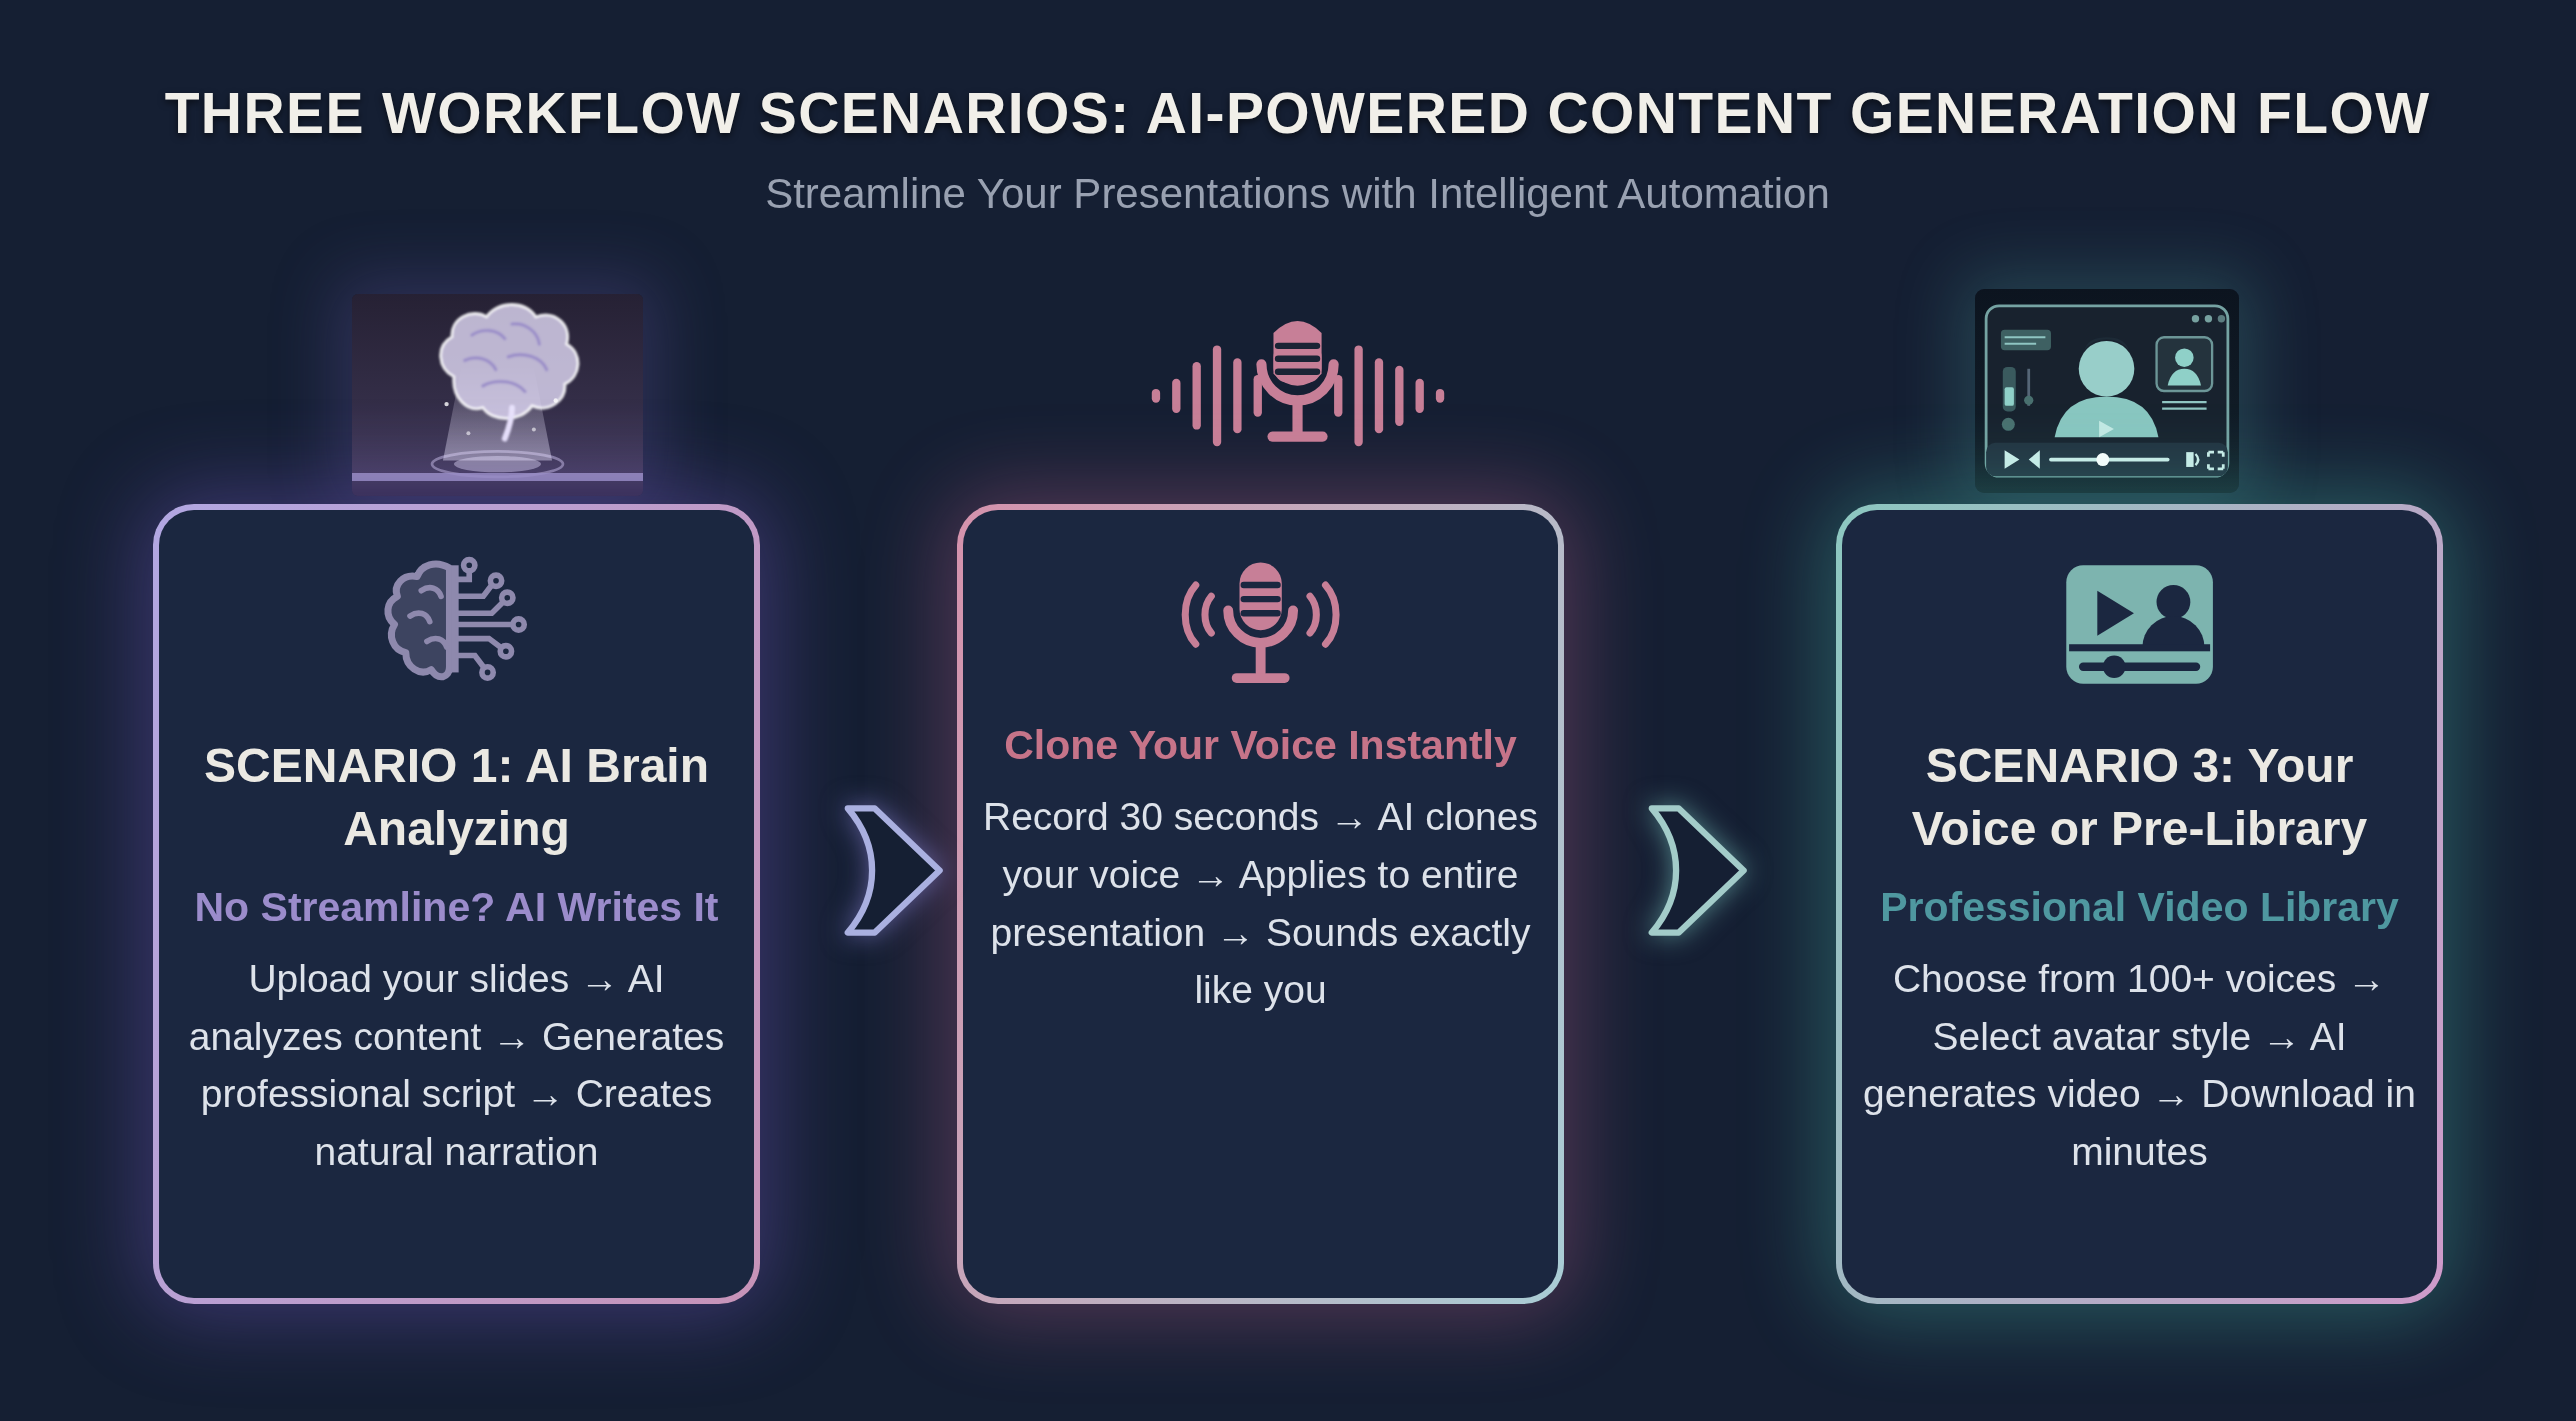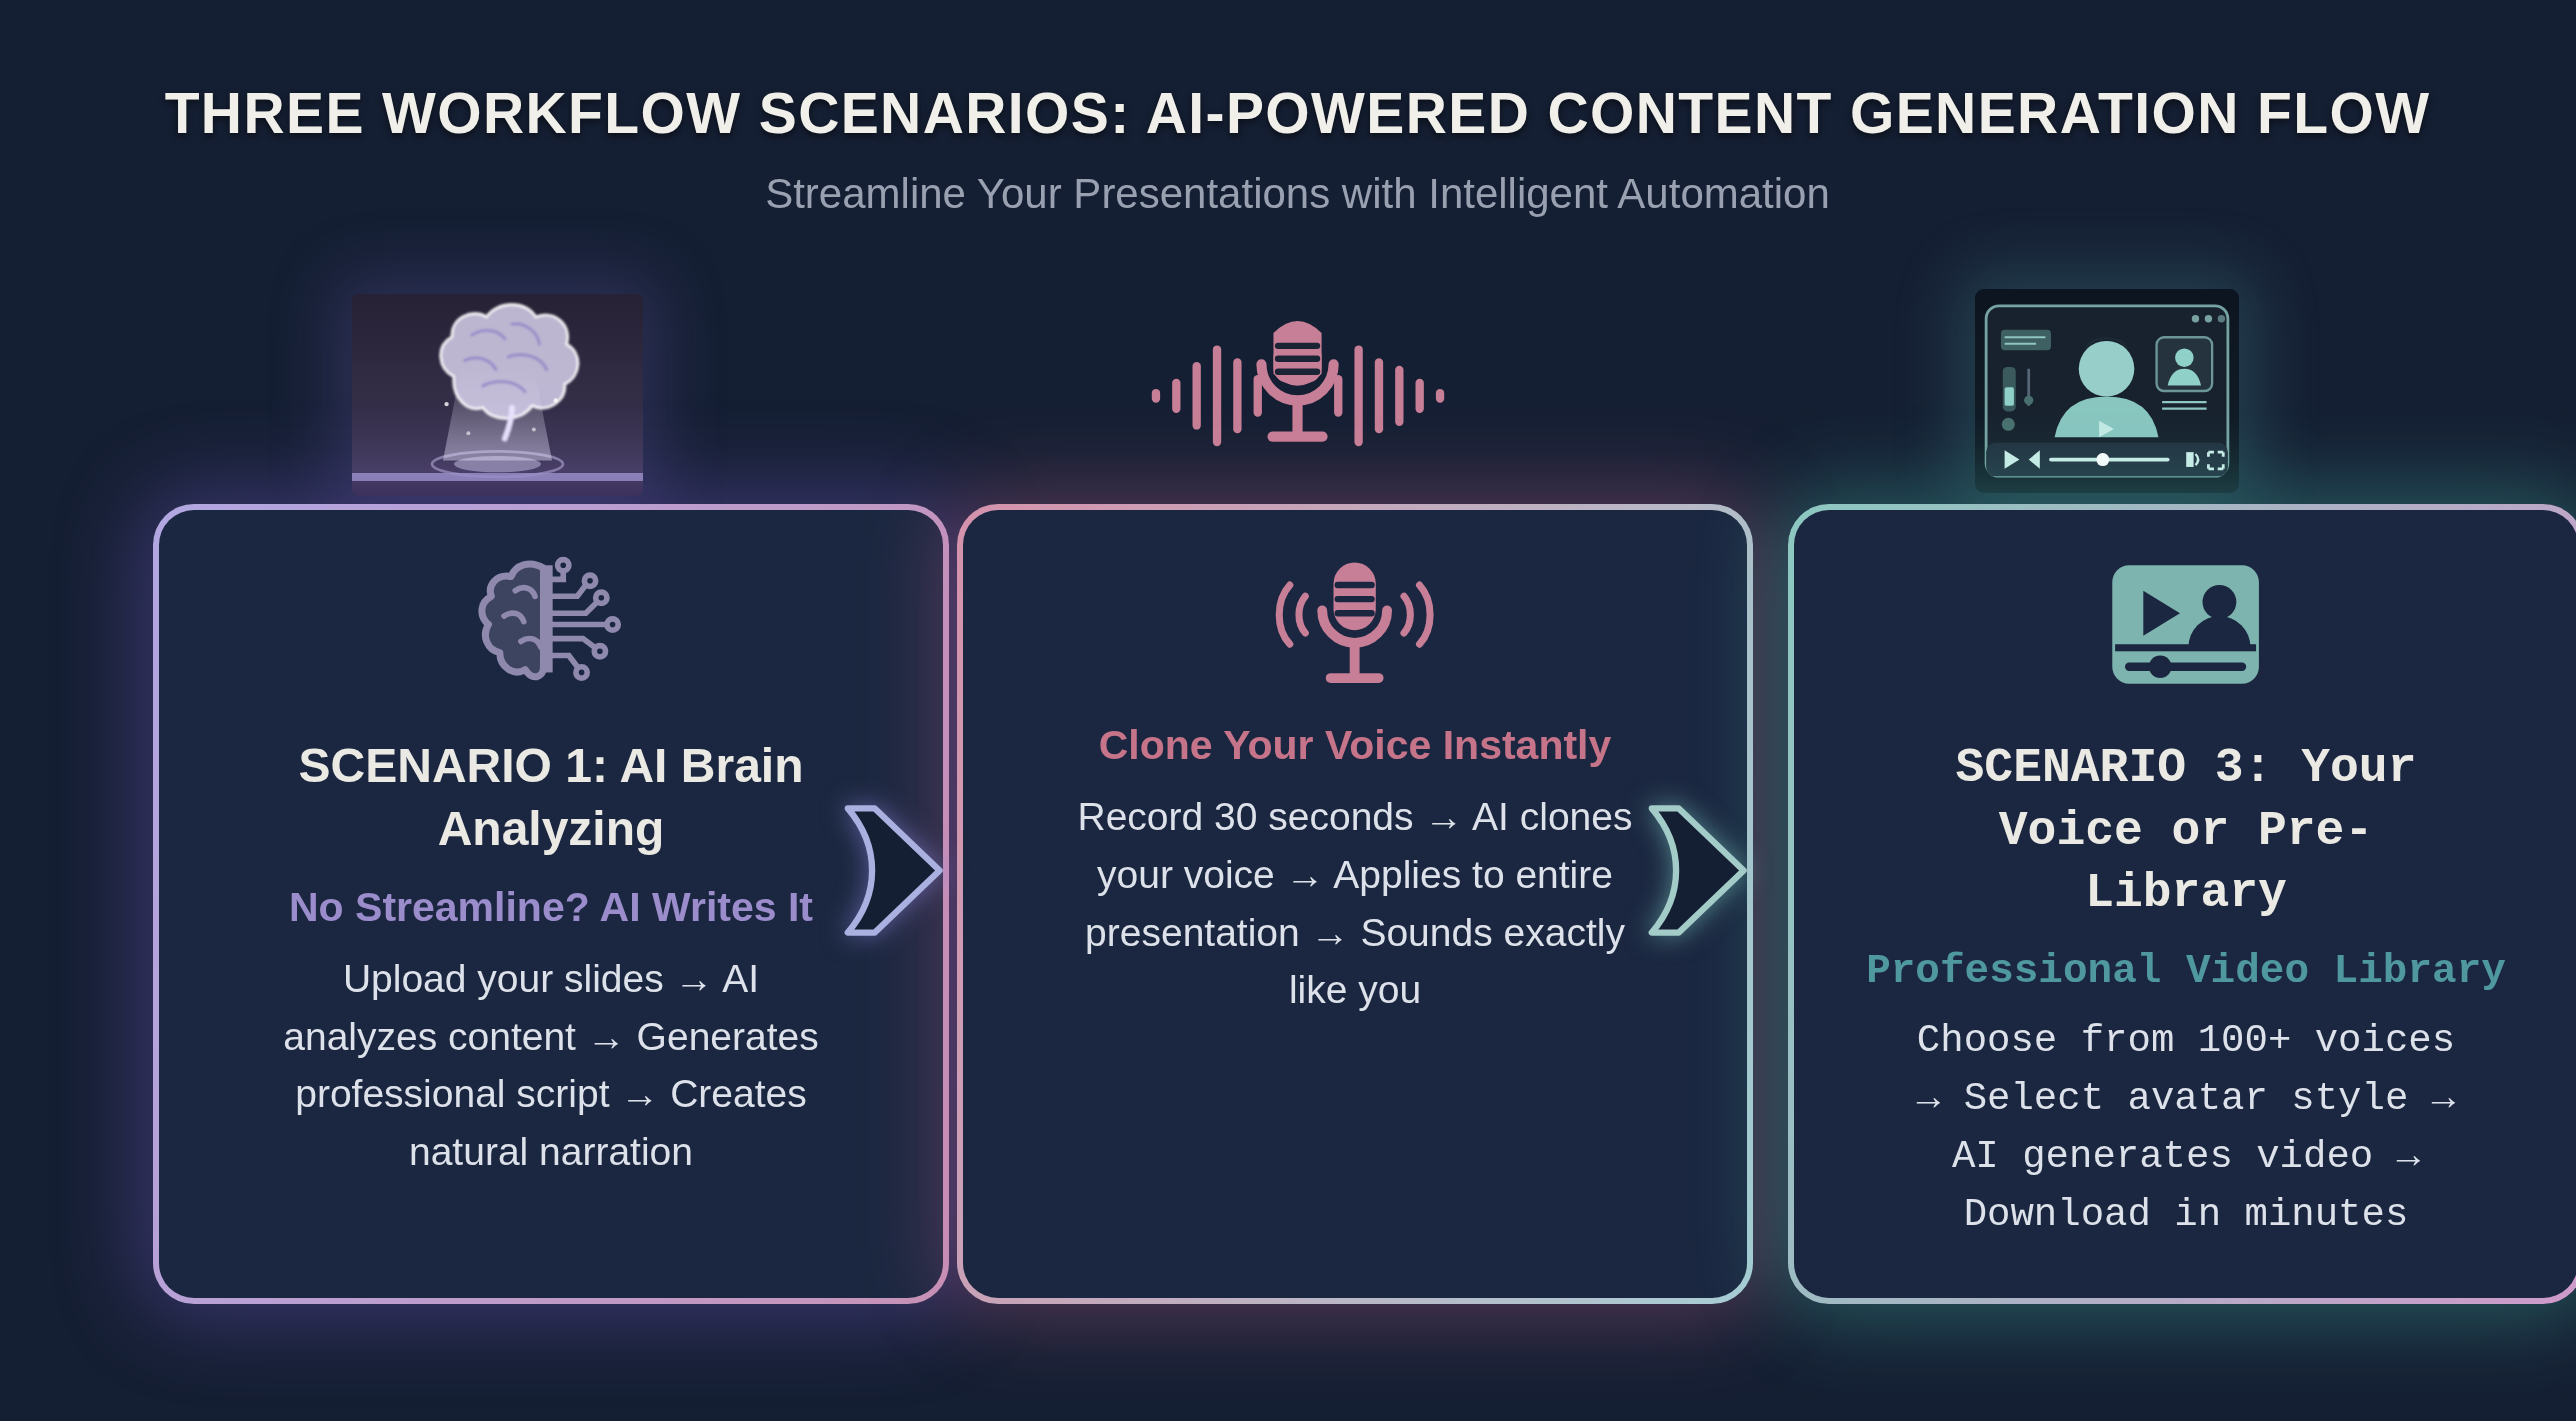--- a/index.html
+++ b/index.html
@@ -31,34 +31,34 @@
   }
   .brain-photo .shelf{position:absolute;left:0;bottom:15px;width:100%;height:8.3px;background:#9e94c4;opacity:.85;}
   .mic-illus{left:1143px;top:305px;width:310px;height:190px;}
   .video-illus{
     left:1975px;top:289px;width:264px;height:204px;border-radius:9.3px;
     background:linear-gradient(180deg,#0c141f,#13202b);
     box-shadow:0 0 65px 16.7px rgba(90,190,180,.22);
   }
   
   .card{
-    position:absolute;top:504px;width:796px;height:800px;border-radius:41px;
+    position:absolute;top:504px;width:607px;height:800px;border-radius:41px;
     padding:5.6px;box-sizing:border-box;
   }
   .card-inner{
     width:100%;height:100%;border-radius:35px;
     background:var(--card-background,#1b2740);
     text-align:center;box-sizing:border-box;padding-top:39px;
   }
   .card1{left:153px;background:linear-gradient(110deg,var(--card1-border-from),var(--card1-border-to));
          box-shadow:0 0 83px 13px rgba(124,95,208,.38);}
   .card2{left:957px;background:linear-gradient(110deg,var(--card2-border-from),var(--card2-border-to));
          box-shadow:0 0 83px 13px rgba(208,106,154,.33);}
-  .card3{left:1788px;background:linear-gradient(110deg,var(--card3-border-from),var(--card3-border-to));
-         box-shadow:0 0 83px 13px rgba(79,208,184,.33);font-family:Liberation Mono, monospace;}
+  .card3{left:1836px;background:linear-gradient(110deg,var(--card3-border-from),var(--card3-border-to));
+         box-shadow:0 0 83px 13px rgba(79,208,184,.33);}
   .card-icon{height:141px;margin-top:5.6px;}
   .card-title{
     margin:37px auto 0;max-width:537px;
     font-size:48px;line-height:1.3;font-weight:700;color:#ebe9e3;
   }
   .card-subtitle{margin:24px auto 0;font-size:41px;font-weight:700;}
   .card1 .card-subtitle{color:var(--card1-accent,#9b8ccb);}
   .card2 .card-subtitle{color:var(--card2-accent,#c67489);}
   .card3 .card-subtitle{color:var(--card3-accent,#4f98a0);}
   .card-body{

